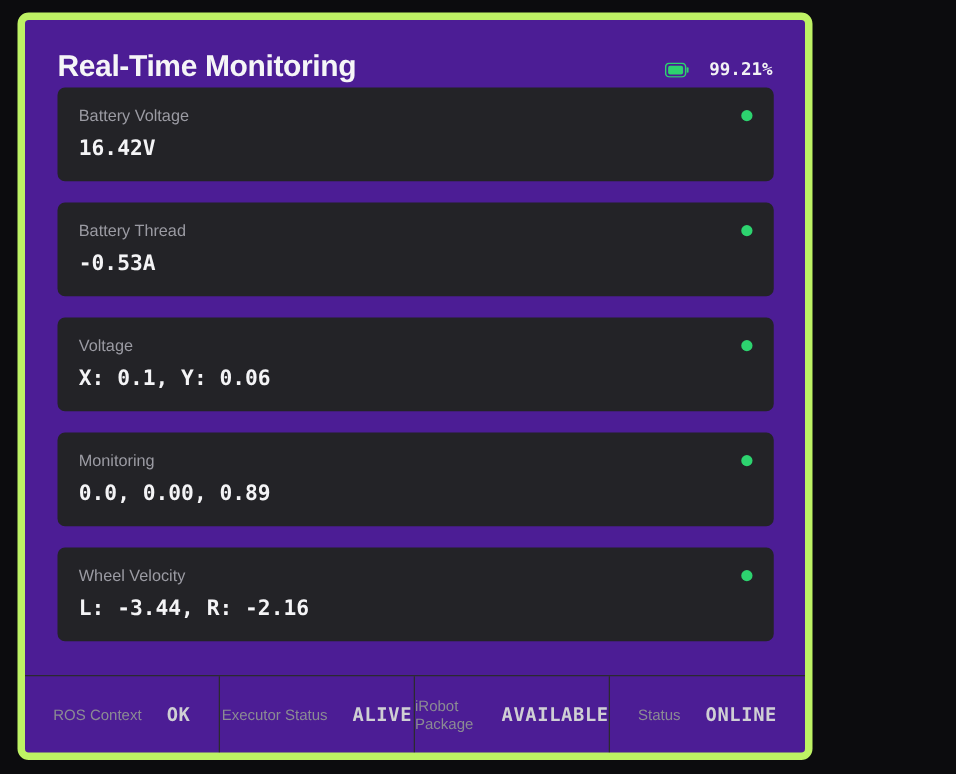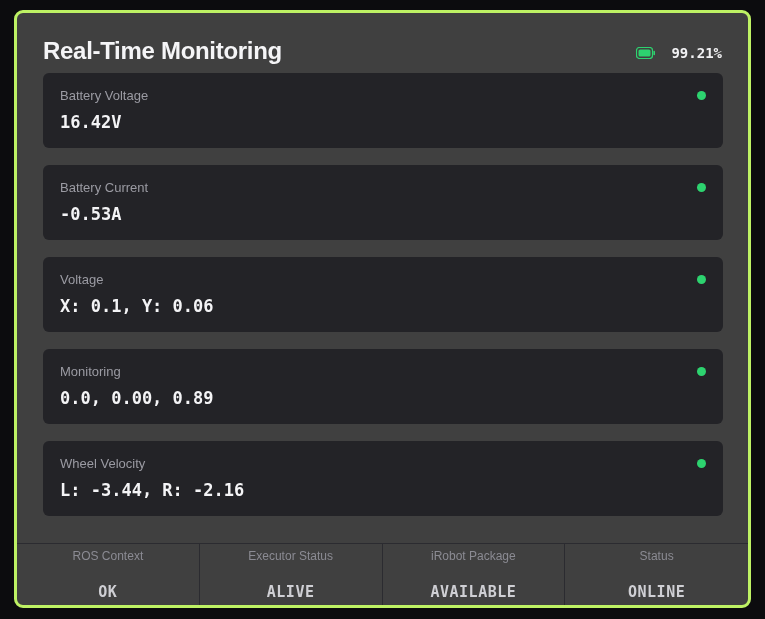--- a/index.html
+++ b/index.html
@@ -8,24 +8,24 @@
     width: 765px;
     height: 619px;
     background: #0c0c0e;
     overflow: hidden;
     font-family: "Liberation Sans", sans-serif;
   }
   .panel {
     position: absolute;
     left: 14px;
     top: 10px;
-    width: 737px;
+    width: 636px;
     height: 598px;
-    background: #404040;
-    border: 3px solid #bef264;
+    background: #4c1d95;
+    border: 6px solid #bef264;
     border-radius: 9px;
     box-sizing: border-box;
     display: flex;
     flex-direction: column;
     overflow: hidden;
   }
   .header {
     display: flex;
     justify-content: space-between;
     align-items: flex-start;
@@ -90,21 +90,21 @@
     white-space: nowrap;
   }
   .footer {
     border-top: 1px solid #2b2b30;
     height: 61px;
     display: grid;
     grid-template-columns: repeat(4, 1fr);
   }
   .footer-cell {
     display: flex;
-    flex-direction: column;
+    flex-direction: row;
     justify-content: center;
     align-items: center;
     border-right: 1px solid #2b2b30;
     gap: 20px;
   }
   .footer-cell:last-child { border-right: none; }
   .footer-label {
     color: #8b8b93;
     font-size: 12px;
   }
@@ -142,21 +142,21 @@
     <div class="card">
       <div class="card-top">
         <span class="card-label">Battery Voltage</span>
         <span class="status-dot"></span>
       </div>
       <div class="card-value">16.42V</div>
     </div>
 
     <div class="card">
       <div class="card-top">
-        <span class="card-label">Battery Current</span>
+        <span class="card-label">Battery Thread</span>
         <span class="status-dot"></span>
       </div>
       <div class="card-value">-0.53A</div>
     </div>
 
 
     <div class="card">
       <div class="card-top">
         <span class="card-label">Voltage</span>
         <span class="status-dot"></span>

